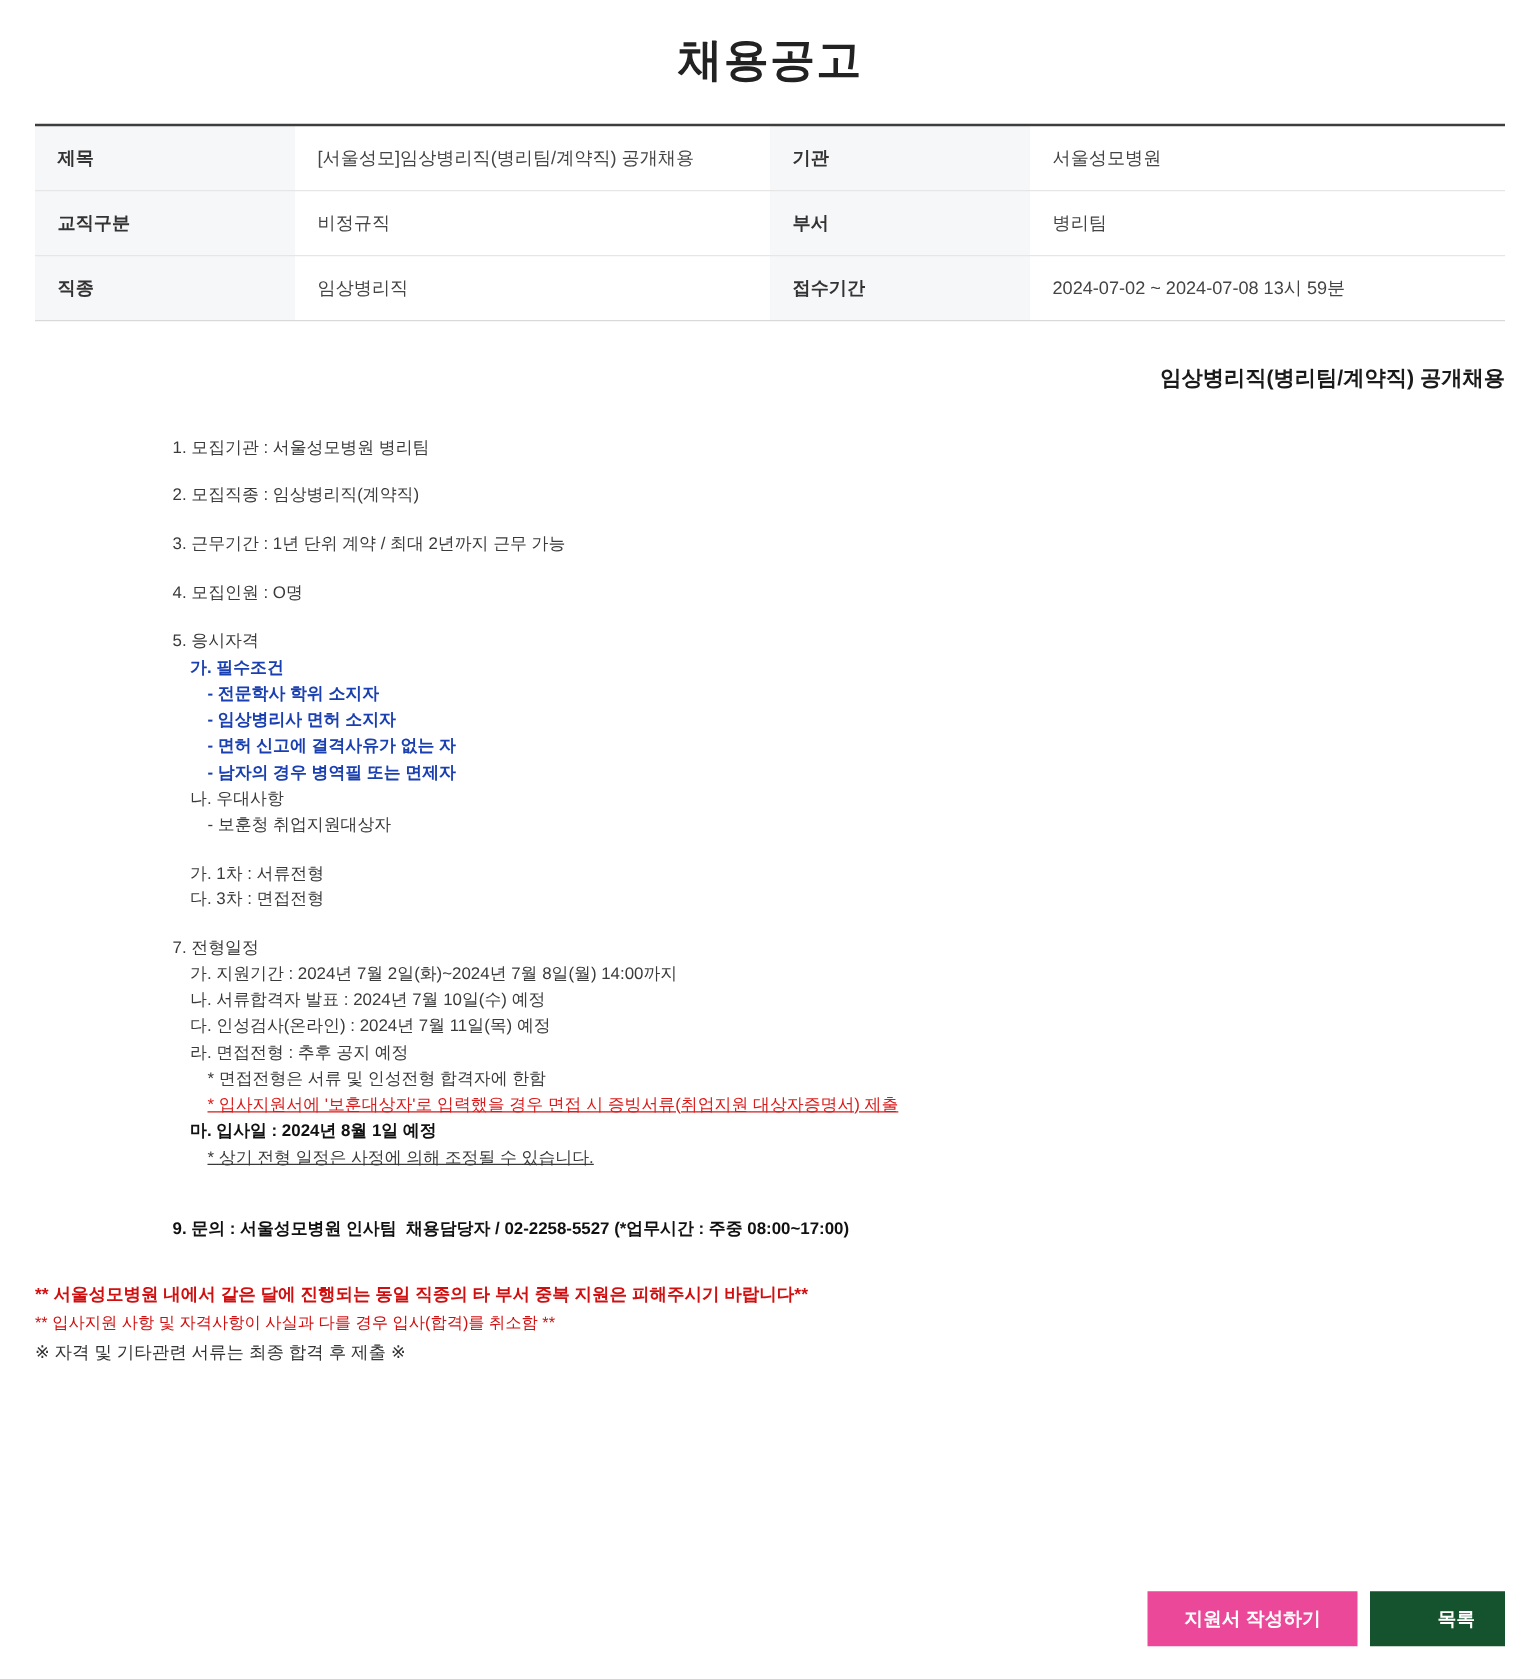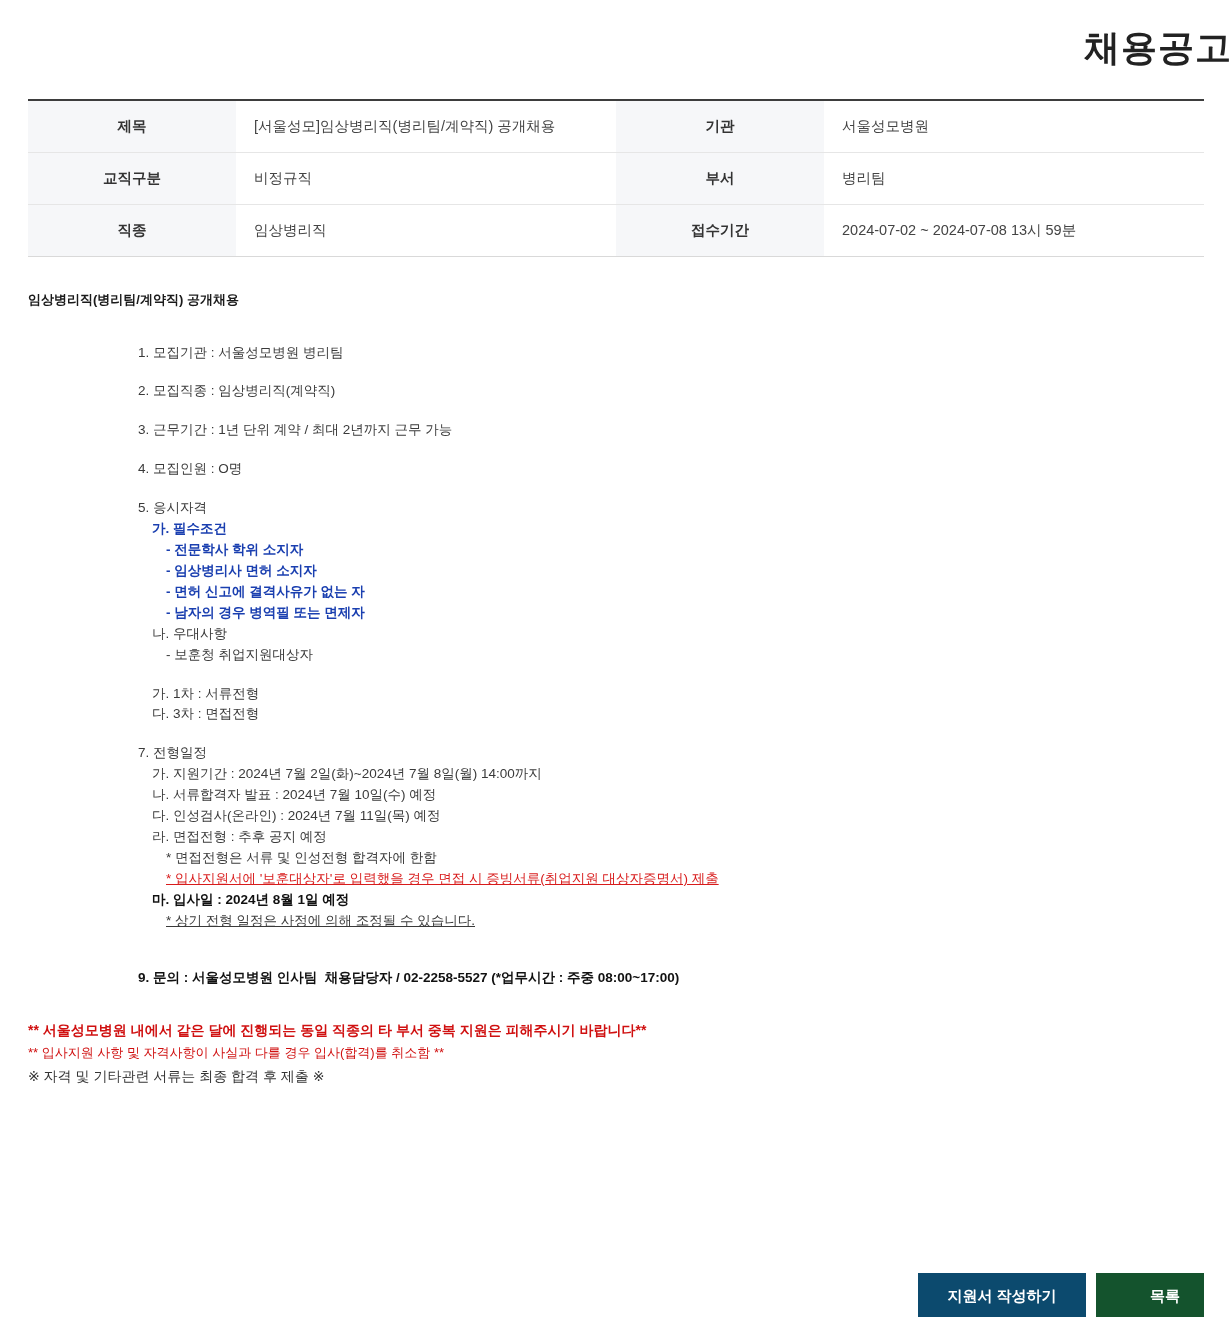--- a/index.html
+++ b/index.html
@@ -9,21 +9,21 @@
     font-family: "Liberation Sans", "DejaVu Sans", sans-serif;
     color: #333;
   }
   .page {
     width: 1232px;
     min-height: 1343px;
     position: relative;
     background: #fff;
   }
   .page-title {
-    text-align: right;
+    text-align: center;
     font-size: 36px;
     font-weight: bold;
     color: #222;
     letter-spacing: 1px;
     padding: 24px 0 26px 0;
   }
   
   .info-table {
     width: 1176px;
     margin: 0 auto;
@@ -37,35 +37,34 @@
     border-bottom: 1px solid #e6e6e6;
     padding: 0 18px;
     vertical-align: middle;
   }
   .info-table tr:last-child td { border-bottom: none; }
   .info-table td.label {
     background: #f6f7f9;
     font-weight: bold;
     color: #333;
     width: 208px;
-    text-align: center;
   }
   .info-table td.value {
     color: #444;
     width: 380px;
   }
   
   .content {
     width: 1176px;
     margin: 0 auto;
     padding-top: 34px;
   }
   .content-title {
-    text-align: left;
-    font-size: 13px;
+    text-align: right;
+    font-size: 17px;
     font-weight: bold;
     color: #1a1a1a;
     padding-bottom: 34px;
   }
   .body-text {
     font-size: 13.5px;
     line-height: 1.55;
     color: #3a3a3a;
     padding-left: 110px;
   }
@@ -102,21 +101,21 @@
     font-family: inherit;
     font-size: 15px;
     font-weight: bold;
     color: #fff;
     width: 168px;
     height: 44px;
     line-height: 44px;
     text-align: center;
     display: inline-block;
   }
-  .btn-apply { background: #0c4a6e; }
+  .btn-apply { background: #ec4899; }
   .btn-list { background: #14532d; width: 108px; padding-left: 36px; }
 </style>
 </head>
 <body>
 
 <div class="page">
 
   <div class="page-title">채용공고</div>
 
   <table class="info-table">

